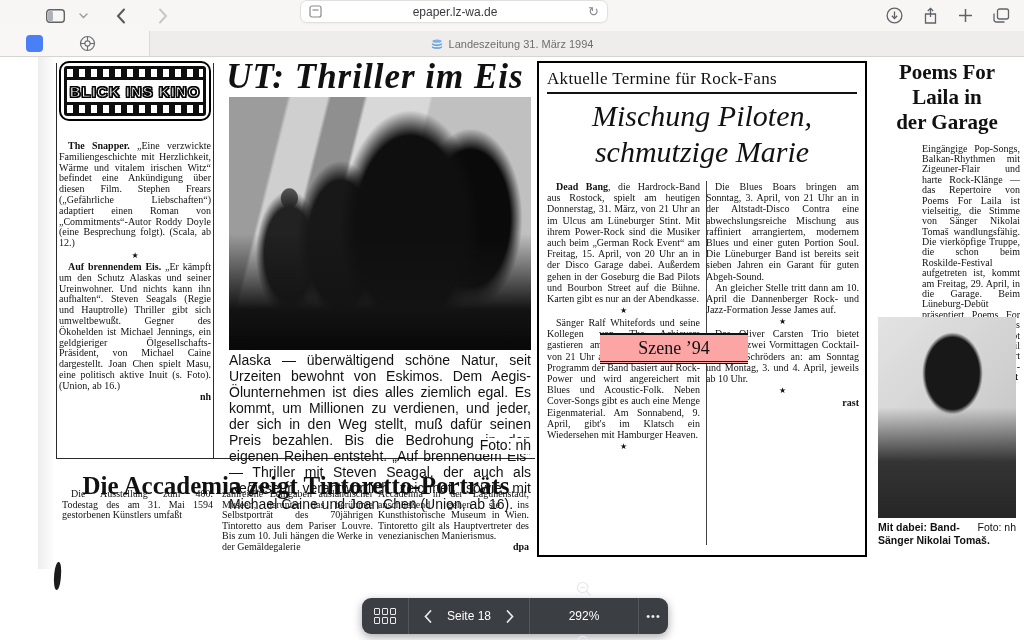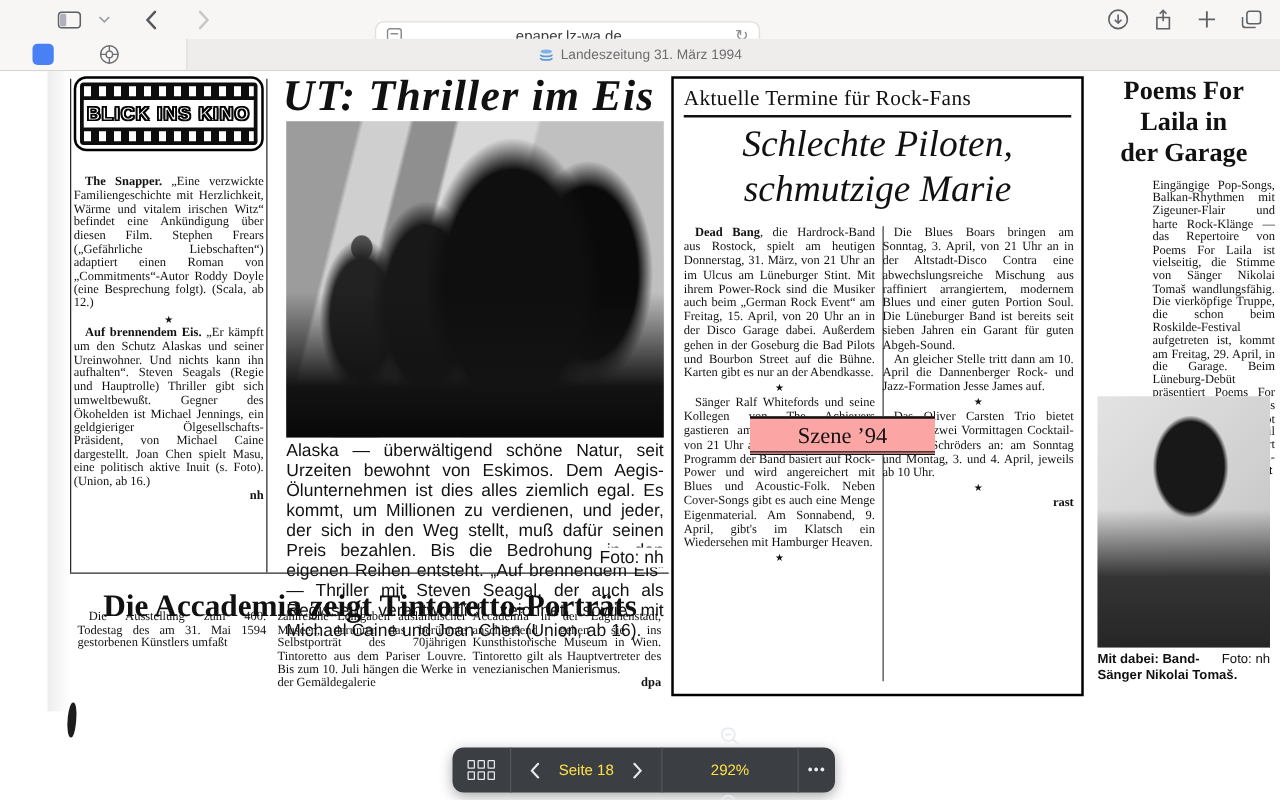--- a/index.html
+++ b/index.html
@@ -4,21 +4,21 @@
 <style>
   * { margin:0; padding:0; box-sizing:border-box; }
   html,body { width:1024px; height:640px; overflow:hidden; background:#fff;
     font-family:"Liberation Sans", sans-serif; }
 
   
   .chrome { position:absolute; left:0; top:0; width:1024px; height:31px;
     background:#f7f6f4; display:flex; align-items:center; }
   .nav-left { display:flex; align-items:center; gap:14px; padding-left:46px; }
   .icon-btn { display:flex; align-items:center; justify-content:center; cursor:default; }
-  .addr-wrap { position:absolute; left:300px; top:17px; width:308px; height:23px; }
+  .addr-wrap { position:absolute; left:300px; top:0; width:308px; height:23px; }
   .addr { width:100%; height:100%; background:#fff; border:1px solid #e2e0dd;
     border-radius:7px; display:flex; align-items:center; padding:0 8px;
     box-shadow:0 1px 2px rgba(0,0,0,0.04); }
   .addr .site { flex:1; text-align:center; font-size:12px; color:#3a3a3c; }
   .chrome-right { position:absolute; right:14px; top:0; height:31px;
     display:flex; align-items:center; gap:20px; }
 
   
   .tabstrip { position:absolute; left:0; top:31px; width:1024px; height:26px;
     background:#efedeb; border-bottom:1px solid #d6d4d1; display:flex; align-items:center; }
@@ -112,21 +112,21 @@
   .poems-cap .credit { float:right; font-weight:normal; }
 
   
   .pager { position:absolute; left:362px; top:598px; width:306px; height:36px;
     background:#3b3f43; border-radius:9px; box-shadow:0 3px 10px rgba(0,0,0,0.35);
     display:flex; align-items:center; color:#eceef0; font-size:12px; }
   .pager .sect { display:flex; align-items:center; justify-content:center; height:100%; gap:12px; }
   .pager .sep { width:1px; height:100%; background:#53575b; }
   .grid-icon { display:grid; grid-template-columns:repeat(3,6px); grid-template-rows:repeat(2,7px); gap:2px; }
   .grid-icon i { border:1.4px solid #e8eaed; border-radius:1px; }
-  .pglabel { min-width:50px; text-align:center; color:#fde047; }
+  .pglabel { min-width:50px; text-align:center; color:#ffffff; }
 </style>
 </head>
 <body>
 
 <div class="chrome">
   <div class="nav-left">
     <span class="icon-btn">
       <svg width="19" height="14" viewBox="0 0 19 14">
           <rect x="0.7" y="0.7" width="17.6" height="12.6" rx="3" fill="none" stroke="#5f6368" stroke-width="1.4"></rect>
           <rect x="2" y="2" width="5" height="10" rx="1.5" fill="#aeb1b5"></rect>
@@ -261,21 +261,21 @@
     <p style="text-indent:0">zahlreiche Leihgaben ausländischer Museen, darunter das berühmte Selbstporträt des 70jährigen Tintoretto aus dem Pariser Louvre. Bis zum 10. Juli hängen die Werke in der Gemäldegalerie</p>
   </div>
   <div class="acc-col body-text" style="left:378px; line-height:1.06; position:absolute;">
     <p style="text-indent:0">Accademia in der Lagunenstadt, anschließend gehen sie ins Kunsthistorische Museum in Wien. Tintoretto gilt als Hauptvertreter des venezianischen Manierismus.</p>
     <span class="byline" style="position:static; float:right;">dpa</span>
   </div>
 
   <div class="rockbox">
     <div class="kicker">Aktuelle Termine für Rock-Fans</div>
     <div class="rock-head">
-      <div>Schlechte Piloten,</div>
+      <div>Mischung Piloten,</div>
       <div>schmutzige Marie</div>
     </div>
     <div class="rock-cols">
       <div class="rock-rule"></div>
       <div class="rock-col c1 body-text" style="line-height:1.12; font-size:10px;">
         <p><span class="lead">Dead Bang</span><span>, die Hardrock-Band aus Rostock, spielt am heutigen Donnerstag, 31. März, von 21 Uhr an im Ulcus am Lüneburger Stint. Mit ihrem Power-Rock sind die Musiker auch beim „German Rock Event“ am Freitag, 15. April, von 20 Uhr an in der Disco Garage dabei. Außerdem gehen in der Goseburg die Bad Pilots und Bourbon Street auf die Bühne. Karten gibt es nur an der Abendkasse.</span></p>
         <p class="star-sep">★</p>
         <p>Sänger Ralf Whitefords und seine Kollegen von The Achievers gastieren am Sonnabend, 2. April, von 21 Uhr an im Café Klatsch. Das Programm der Band basiert auf Rock-Power und wird angereichert mit Blues und Acoustic-Folk. Neben Cover-Songs gibt es auch eine Menge Eigenmaterial. Am Sonnabend, 9. April, gibt's im Klatsch ein Wiedersehen mit Hamburger Heaven.</p>
         <p class="star-sep">★</p>
       </div>

